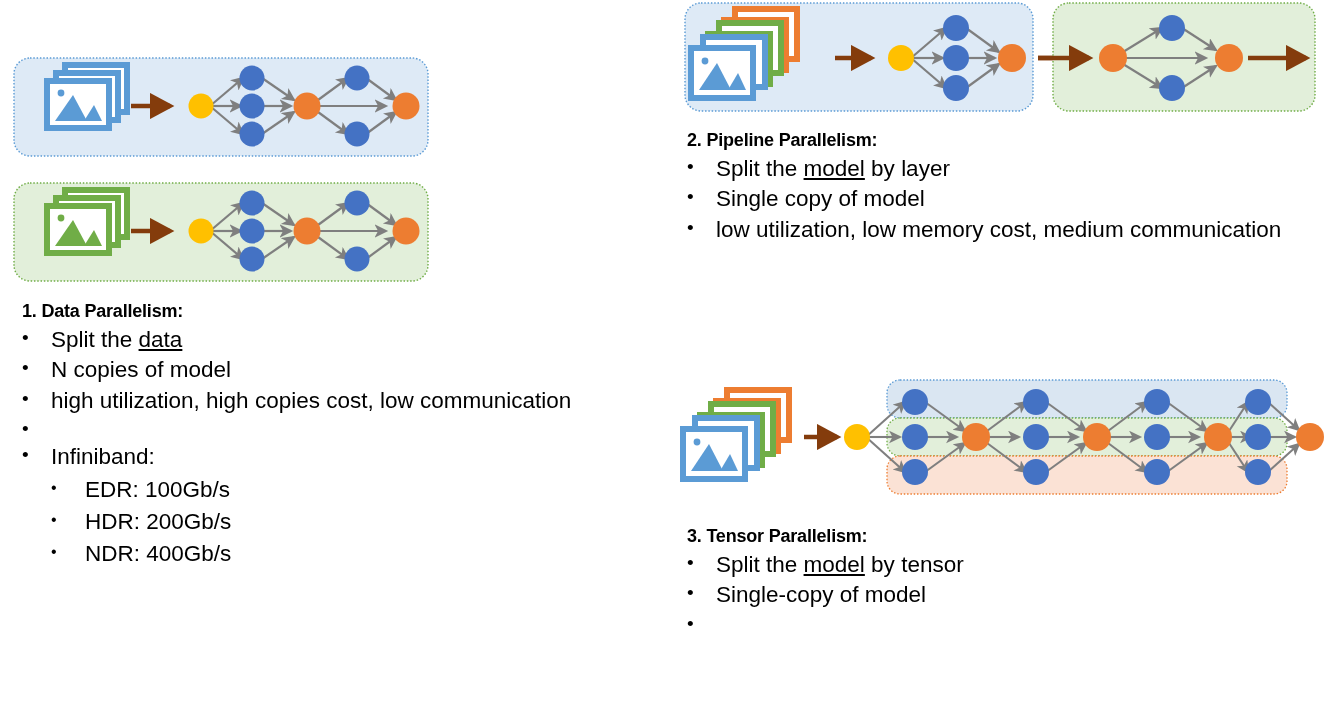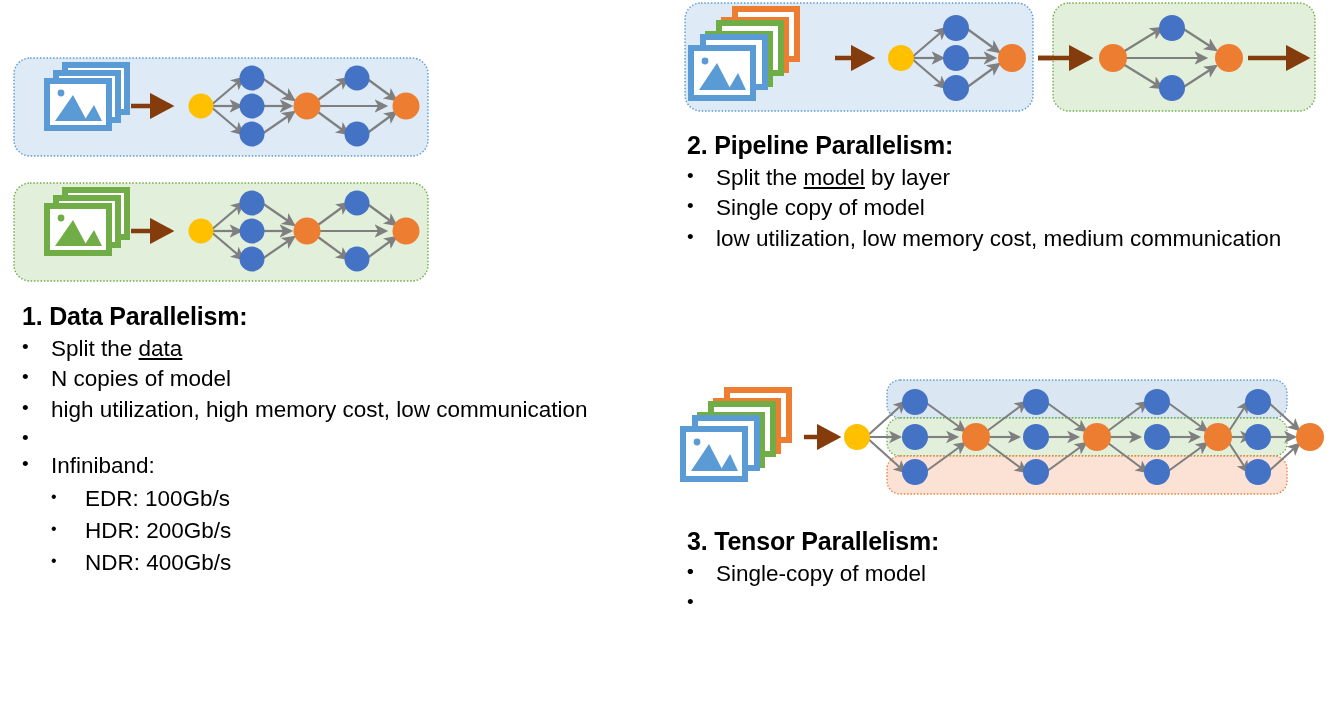--- a/index.html
+++ b/index.html
@@ -7,21 +7,21 @@
        font-family:"Liberation Sans",sans-serif;color:#000;}
   .col{position:absolute;top:0;height:712px;}
   .col-left{left:0;width:665px;margin-top:36px;}
   .col-right{left:665px;width:665px;}
 
   .diagram{position:absolute;}
   svg{display:block;overflow:visible;}
 
   .textblock{position:absolute;}
   h2.heading{
-     font-size:25px;font-weight:bold;margin:0 0 2px 0;padding:0;
+     font-size:18px;font-weight:bold;margin:0 0 2px 0;padding:0;
      letter-spacing:-0.2px;line-height:1.28;
   }
   ul.bullets{list-style:none;margin:0;padding:0;}
   ul.bullets>li{
      position:relative;font-size:22.5px;line-height:1.30;
      padding-left:29px;margin:0 0 1px 0;
   }
   ul.bullets>li>.bullet{
      position:absolute;left:0;top:0;width:20px;text-align:left;
      font-size:19px;line-height:1.38;
@@ -134,21 +134,21 @@
       <li>
         <span class="bullet">•</span>
         <span><span>Split the </span><u>data</u><span></span></span>
       </li>
       <li>
         <span class="bullet">•</span>
         <span>N copies of model</span>
       </li>
       <li>
         <span class="bullet">•</span>
-        <span>high utilization, high memory cost, low communication</span>
+        <span>high utilization, high copies cost, low communication</span>
       </li>
       <li>
         <span class="bullet">•</span>
       </li>
     </ul>
     <div class="spacer"></div>
     <ul class="bullets">
       <li>
         <span class="bullet">•</span>
         <span>Infiniband:</span>
@@ -343,20 +343,21 @@
 
       <circle cx="645" cy="75" r="14" fill="#ED7D31"></circle>
     </svg>
   </div>
 
   <div class="textblock" style="left:22px;top:525px;width:630px;">
     <h2 class="heading">3. Tensor Parallelism:</h2>
     <ul class="bullets">
       <li>
         <span class="bullet">•</span>
+        <span><span>Split the </span><u>model</u><span> by tensor</span></span>
       </li>
       <li>
         <span class="bullet">•</span>
         <span>Single-copy of model</span>
       </li>
       <li>
         <span class="bullet">•</span>
       </li>
     </ul>
   </div>

